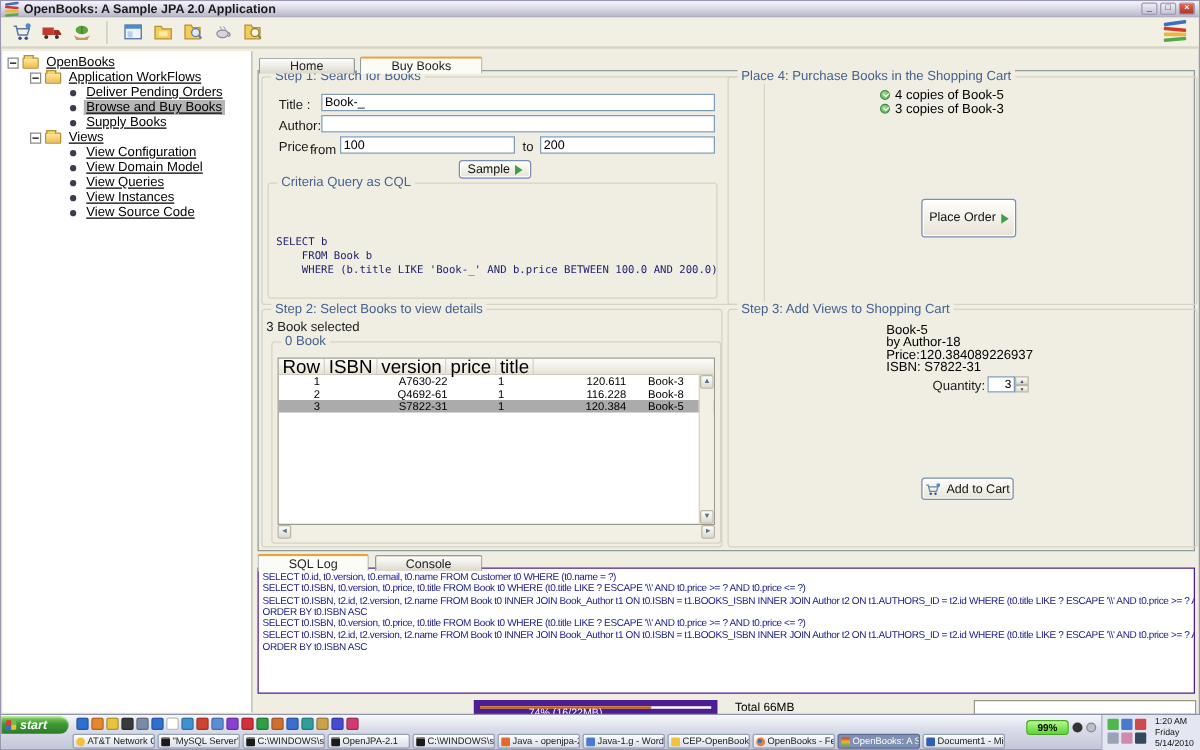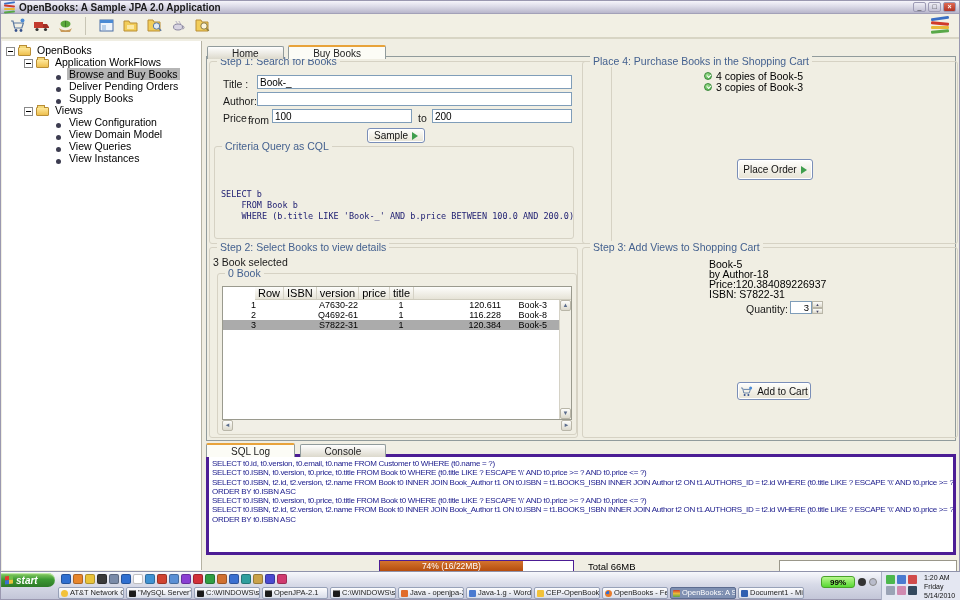--- a/index.html
+++ b/index.html
@@ -31,21 +31,21 @@
   .toolbar { position:absolute; top:13px; left:0; right:0; height:25px; background:#f2f0e4;
     border-bottom:2px solid #d8d5c4; display:flex; align-items:center; padding:0 4px; }
   .tbtn { width:24px; height:21px; display:flex; align-items:center; justify-content:center; border:1px solid transparent; border-radius:2px; }
   .tsep { width:1px; height:18px; background:#c8c5b5; margin:0 8px; }
   .tlogo { margin-left:auto; margin-right:6px; }
 
   
   .workspace { position:absolute; top:40px; left:1px; right:1px; bottom:29px; background:#f0eee3; }
   .tree-panel { position:absolute; top:0; left:0; width:200px; bottom:0; background:#fff; border-right:1px solid #b5b2a3; padding-top:3px; overflow:hidden; }
 
-  .tnode { display:flex; align-items:flex-end; height:12px; font-size:10.5px; white-space:nowrap; }
+  .tnode { display:flex; align-items:center; height:12px; font-size:10.5px; white-space:nowrap;text-decoration:underline; }
   .tnode.lvl0{ padding-left:4px; } .tnode.lvl1{ padding-left:22px; } .tnode.lvl2{ padding-left:40px; }
   .texp { width:9px; height:9px; margin-right:3px; position:relative; visibility:hidden; flex:none;
     border:1px solid #8a8a8a; background:#fff; }
   .folder>.texp { visibility:visible; }
   .texp::before { content:""; position:absolute; left:1px; right:1px; top:3px; border-top:1px solid #000; }
   .tico { flex:none; position:relative; }
   .folder>.tico { width:13px; height:9px; background:linear-gradient(#ffe89a,#edbf4e); border:1px solid #b98e35; border-radius:1px; margin-right:4px; }
   .folder>.tico::before { content:""; position:absolute; top:-3px; left:0; width:6px; height:2px; background:#f4d879; border:1px solid #b98e35; border-bottom:none; }
   .leaf>.tico { width:5px; height:5px; border-radius:50%; background:#3c3c50; margin:0 6px 0 2px; }
   .tlabel { padding:0 2px; }
@@ -70,21 +70,21 @@
 
   .xpbtn { position:absolute; display:flex; align-items:center; justify-content:center; gap:4px;
     border:1px solid #7a8eb8; border-radius:3px; background:linear-gradient(#fefefc,#e7e3d5);
     font-size:10px; color:#111; box-shadow:inset 0 0 0 1px #fff; }
   .play { width:0; height:0; border-left:6px solid #3f9e4d; border-top:4px solid transparent; border-bottom:4px solid transparent; }
 
   .mono { font-family:"DejaVu Sans Mono","Liberation Mono",monospace; font-size:8.5px; color:#1c1c70; line-height:11px; white-space:pre; }
 
   
   .tbl-wrap { position:absolute; left:4px; right:4px; top:12px; bottom:14px; border:1px solid #9a9a8e; background:#fff; overflow:hidden; }
-  .thead { display:flex; height:13px; background:linear-gradient(#fdfdfb,#e6e3d7); border-bottom:1px solid #cfccbe; font-size:11px;margin-left:32px; }
+  .thead { display:flex; height:13px; background:linear-gradient(#fdfdfb,#e6e3d7); border-bottom:1px solid #cfccbe; font-size:15px; }
   .th { border-right:1px solid #d5d2c6; padding:0 3px; line-height:13px; }
   .trow { display:flex; height:10px; font-size:9px; line-height:10px; }
   .trow.sel { background:#ababab; }
   .td { padding:0 4px; overflow:hidden; white-space:nowrap; }
   .c0{width:61px; text-align:center;} .c1{width:78px; text-align:right;} .c2{width:78px; text-align:center;} .c3{width:65px; text-align:right;} .c4{width:46px; text-align:right;}
 
   .sb { position:absolute; background:#f1efe6; }
   .sbtn { position:absolute; width:11px; height:11px; background:linear-gradient(#fdfdfb,#dcd9cc); border:1px solid #b9b6a8; border-radius:2px; font-size:6px; line-height:9px; text-align:center; color:#5a6c8c; }
 
   
@@ -94,26 +94,26 @@
   .cartline { display:flex; align-items:center; gap:4px; font-size:10.5px; height:10px; margin-bottom:1px; }
 
   
   .spin { position:absolute; display:flex; }
   .spin input { width:22px; height:13px; border:1px solid #7f9db9; font-size:9.5px; text-align:right; padding-right:2px; font-family:"Liberation Sans",sans-serif; }
   .spin .arrows { display:flex; flex-direction:column; }
   .spin .sa { width:11px; height:6.5px; background:linear-gradient(#fdfdfb,#dcd9cc); border:1px solid #b9b6a8; font-size:4px; line-height:5px; text-align:center; color:#446; }
 
   
   .logtabs { position:absolute; top:400px; left:2px; z-index:2; }
-  .logbox { position:absolute; top:413px; left:2px; right:2px; height:101px; background:#fff; border:3px solid #4c1d95; padding:2px 3px; overflow:hidden; }
+  .logbox { position:absolute; top:413px; left:2px; right:2px; height:101px; background:#fff; border:1px solid #4c1d95; padding:2px 3px; overflow:hidden; }
   .logline { font-size:8px; letter-spacing:-0.3px; line-height:9.3px; color:#20208e; white-space:nowrap; }
 
   
   .statusrow { position:absolute; top:517px; left:0; right:0; height:16px; }
-  .pbar { position:absolute; left:175px; top:2px; width:195px; height:12px; background:#fff; border:1px solid #4c1d95; }
+  .pbar { position:absolute; left:175px; top:2px; width:195px; height:12px; background:#fff; border:5px solid #4c1d95; }
   .pfill { height:100%; background:linear-gradient(#d3742e,#b54d0e); color:#fff; font-size:8.5px; line-height:10px; text-align:center; white-space:nowrap; overflow:visible; }
   .ptotal { position:absolute; left:384px; top:3px; font-size:9.5px; }
   .pbar2 { position:absolute; left:575px; top:2px; width:178px; height:12px; background:#fff; border:1px solid #9a978a; }
 
   
   .taskbar { position:absolute; bottom:0; left:0; width:960px; height:28px;
     background:linear-gradient(#f7f8fc,#d8dbe8 45%,#c3c6d8); border-top:1px solid #8f93ab; }
   .startbtn { position:absolute; left:0; top:1px; width:54px; height:14px; border-radius:0 8px 8px 0;
     background:linear-gradient(#8fd16a,#3d9a33 45%,#2d7a28); color:#fff; font-weight:bold; font-style:italic;
     font-size:10px; display:flex; align-items:center; gap:3px; padding-left:4px; box-shadow:inset 0 1px 1px #c8f0b0;text-align:center; }
@@ -239,35 +239,35 @@
           <span class="tico"></span>
           <span class="tlabel">OpenBooks</span>
         </div>
 
         <div class="tnode lvl1 folder">
           <span class="texp"></span>
           <span class="tico"></span>
           <span class="tlabel">Application WorkFlows</span>
         </div>
 
+        <div class="tnode lvl2 leaf">
+          <span class="texp"></span>
+          <span class="tico"></span>
+          <span class="tlabel">Deliver Pending Orders</span>
+        </div>
+
         <div class="tnode lvl2 leaf sel">
           <span class="texp"></span>
           <span class="tico"></span>
           <span class="tlabel">Browse and Buy Books</span>
         </div>
 
         <div class="tnode lvl2 leaf">
           <span class="texp"></span>
           <span class="tico"></span>
-          <span class="tlabel">Deliver Pending Orders</span>
-        </div>
-
-        <div class="tnode lvl2 leaf">
-          <span class="texp"></span>
-          <span class="tico"></span>
           <span class="tlabel">Supply Books</span>
         </div>
 
         <div class="tnode lvl1 folder">
           <span class="texp"></span>
           <span class="tico"></span>
           <span class="tlabel">Views</span>
         </div>
 
         <div class="tnode lvl2 leaf">
@@ -287,20 +287,25 @@
           <span class="tico"></span>
           <span class="tlabel">View Queries</span>
         </div>
 
         <div class="tnode lvl2 leaf">
           <span class="texp"></span>
           <span class="tico"></span>
           <span class="tlabel">View Instances</span>
         </div>
 
+        <div class="tnode lvl2 leaf">
+          <span class="texp"></span>
+          <span class="tico"></span>
+          <span class="tlabel">View Source Code</span>
+        </div>
       </div>
 
     <div class="main">
 
       <div class="maintabs">
         <span class="tab">Home</span>
         <span class="tab selected">Buy Books</span>
       </div>
 
       <div class="tabpane">
@@ -336,21 +341,21 @@
               <div class="cartline">
                 <span class="chk"></span>
                 <span>4 copies of Book-5</span>
               </div>
 
               <div class="cartline">
                 <span class="chk"></span>
                 <span>3 copies of Book-3</span>
               </div>
             </div>
-          <div class="xpbtn" style="left:154px;top:97px;width:76px;height:21px;">
+          <div class="xpbtn" style="left:154px;top:97px;width:76px;height:31px;">
             <span>Place Order</span>
               <span class="play"></span>
           </div>
         </div>
 
         <div class="group" style="left:2px;top:190px;width:369px;height:191px;">
           <span class="gtitle">Step 2: Select Books to view details</span>
           <span class="flabel" style="left:3px;top:8px;">3 Book selected</span>
           <div class="group" style="left:7px;top:25px;width:360px;height:162px;">
             <span class="gtitle">0 Book</span>

